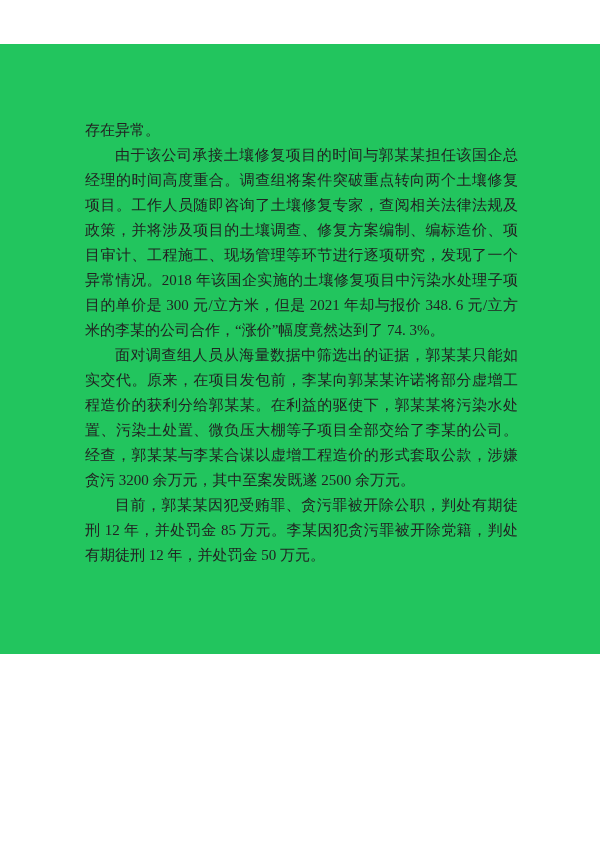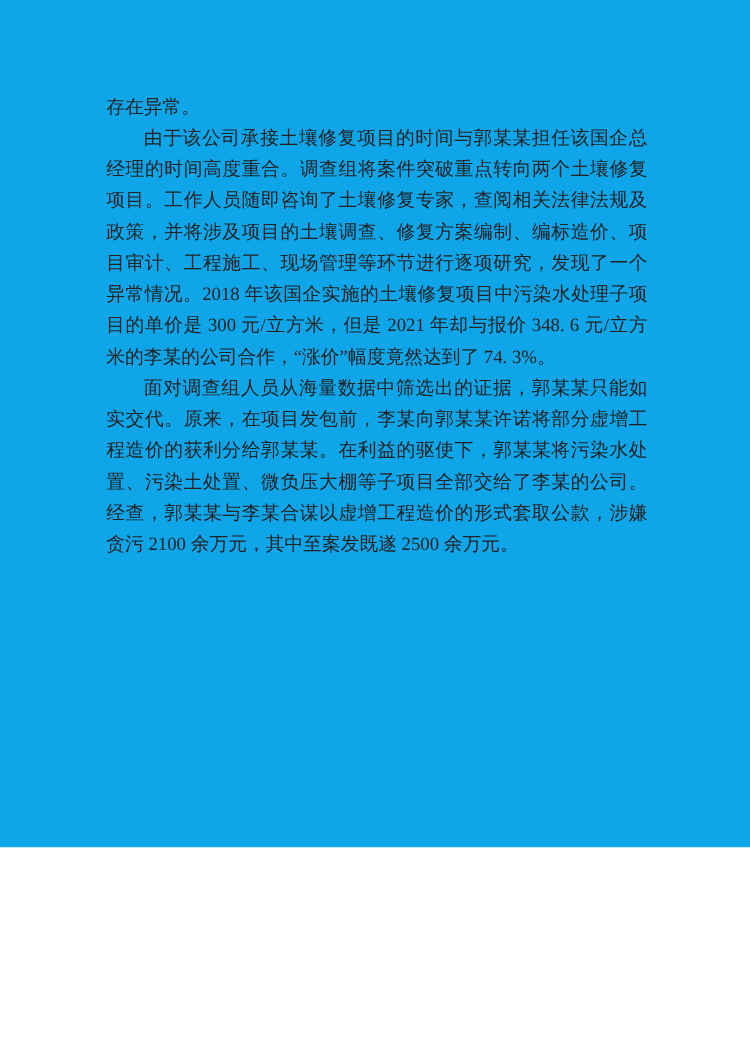--- a/index.html
+++ b/index.html
@@ -3,25 +3,26 @@
 <meta charset="utf-8">
 <style>
   html, body {
     margin: 0;
     padding: 0;
     background: #ffffff;
   }
   .page {
     position: relative;
     width: 600px;
-    height: 678px;
-    background: #0ea5e9;
+    height: 610px;
+    background: #22c55e;
     font-family: "Liberation Serif", "DejaVu Serif", serif;
     color: #222222;
     overflow: hidden;
+    margin-top: 44px;
   }
   .text-body {
     position: absolute;
     left: 85px;
     top: 74px;
     width: 433px;
   }
   .para {
     margin: 0;
     font-size: 15px;
@@ -45,16 +46,17 @@
     color: #1f1f1f;
   }
 </style>
 </head>
 <body>
 
 <div class="page">
   <div class="text-body">
     <p class="para no-indent">存在异常。</p>
     <p class="para">由于该公司承接土壤修复项目的时间与郭某某担任该国企总经理的时间高度重合。调查组将案件突破重点转向两个土壤修复项目。工作人员随即咨询了土壤修复专家，查阅相关法律法规及政策，并将涉及项目的土壤调查、修复方案编制、编标造价、项目审计、工程施工、现场管理等环节进行逐项研究，发现了一个异常情况。2018 年该国企实施的土壤修复项目中污染水处理子项目的单价是 300 元/立方米，但是 2021 年却与报价 348. 6 元/立方米的李某的公司合作，“涨价”幅度竟然达到了 74. 3%。</p>
-    <p class="para">面对调查组人员从海量数据中筛选出的证据，郭某某只能如实交代。原来，在项目发包前，李某向郭某某许诺将部分虚增工程造价的获利分给郭某某。在利益的驱使下，郭某某将污染水处置、污染土处置、微负压大棚等子项目全部交给了李某的公司。经查，郭某某与李某合谋以虚增工程造价的形式套取公款，涉嫌贪污 2100 余万元，其中至案发既遂 2500 余万元。</p>
+    <p class="para">面对调查组人员从海量数据中筛选出的证据，郭某某只能如实交代。原来，在项目发包前，李某向郭某某许诺将部分虚增工程造价的获利分给郭某某。在利益的驱使下，郭某某将污染水处置、污染土处置、微负压大棚等子项目全部交给了李某的公司。经查，郭某某与李某合谋以虚增工程造价的形式套取公款，涉嫌贪污 3200 余万元，其中至案发既遂 2500 余万元。</p>
+    <p class="para">目前，郭某某因犯受贿罪、贪污罪被开除公职，判处有期徒刑 12 年，并处罚金 85 万元。李某因犯贪污罪被开除党籍，判处有期徒刑 12 年，并处罚金 50 万元。</p>
   </div>
   <div class="page-number">- 8 -</div>
 </div>
 
 </body></html>

